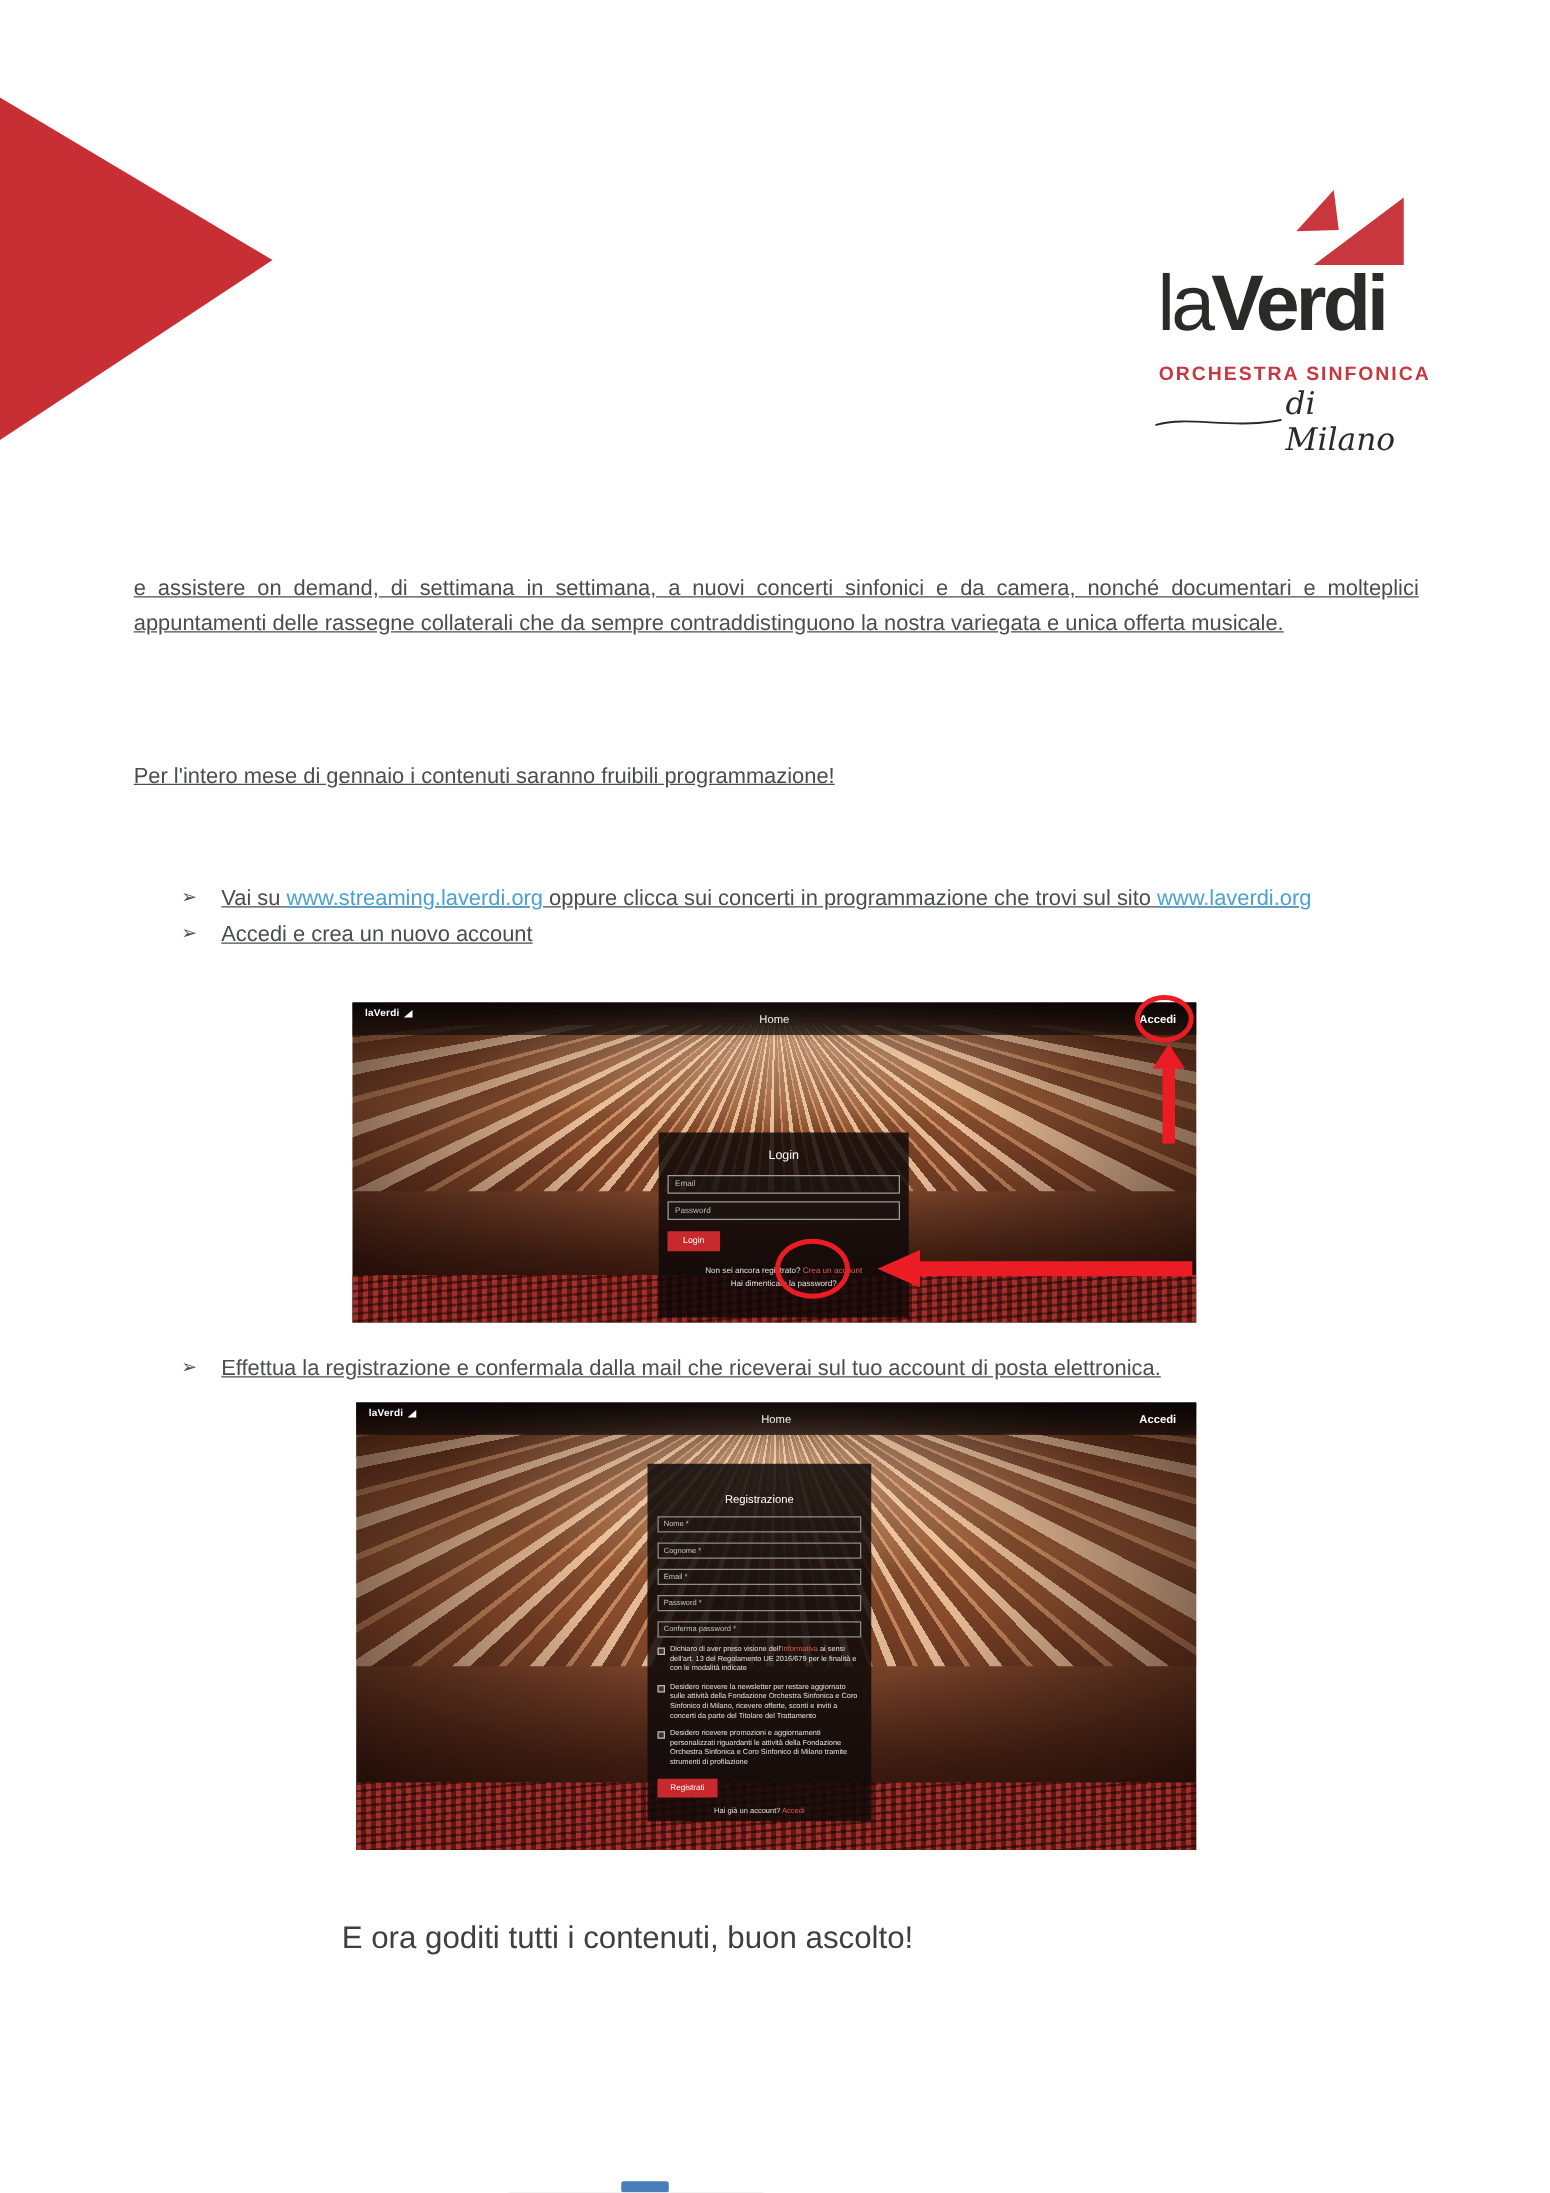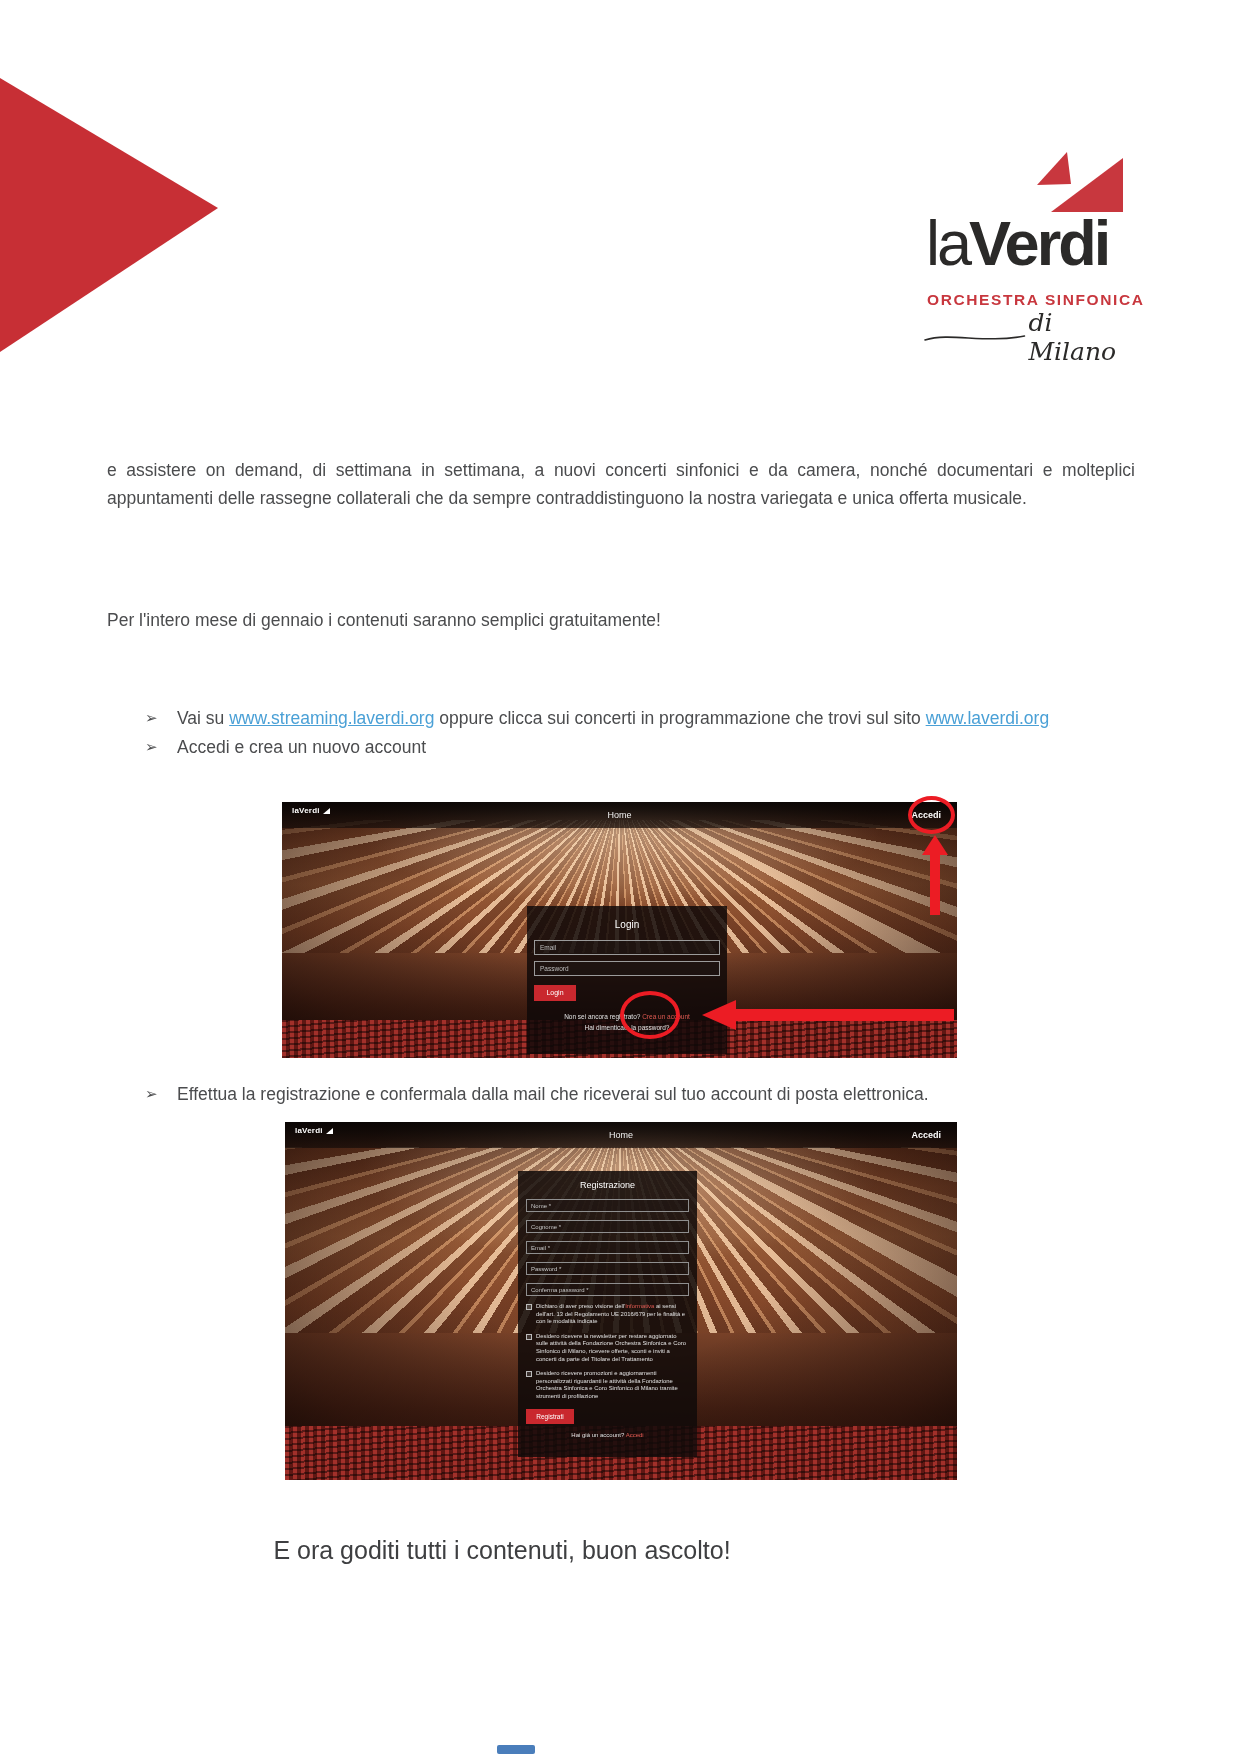--- a/index.html
+++ b/index.html
@@ -17,21 +17,21 @@
                 letter-spacing:-3px; color:#2b2a29; white-space:nowrap; }
   .brand-text .la { font-weight:400; }
   .brand-text .verdi { font-weight:700; }
   .brand-sub { position:absolute; left:927px; top:291px; width:216px; font-size:15.5px;
                font-weight:700; letter-spacing:1.6px; color:#c8373e; white-space:nowrap; }
   .brand-tagline { position:absolute; left:924px; top:308px; width:220px;
                    display:flex; align-items:center; justify-content:flex-start; }
   .brand-tagline .script { font-family:"DejaVu Serif", serif; font-style:italic;
                            font-size:25px; color:#2b2a29; margin-left:2px; }
   
-  .doc-block { position:absolute; left:107px; width:1028px; font-size:17.5px; line-height:28px; }
+  .doc-block { position:absolute; left:107px; width:1028px; font-size:17.5px; line-height:28px;text-decoration:underline; }
   .p-intro { top:456px; text-align:justify; }
   .p-cta   { top:562px; }
   .p-promo { top:606px; }
   .link { color:#4aa0d6; text-decoration:underline; cursor:pointer; }
   .h-register { top:648px; }
   .h-register .big { font-size:28px; color:#e2241c; font-weight:400; letter-spacing:-0.3px; }
   .h-register .small { font-size:19px; color:#e2241c; margin-left:9px; }
   .bullets { top:704px; padding-left:38px; list-style:none; }
   .bullets li, .bullet3 li { position:relative; padding-left:32px; margin-bottom:1px; }
   .bullet-marker { position:absolute; left:0; top:0; font-size:15px; color:#4b4c4e; }
@@ -78,21 +78,21 @@
   .in-email { margin-top:10px; }
   .in-pass  { margin-top:6px; }
   .btn-red { background:#c9282e; color:#fff; text-align:center; }
   .btn-login { margin:9px 0 0 7px; width:42px; height:16px; font-size:7px; line-height:16px; }
   .tiny-line { text-align:center; font-size:6.5px; color:#e2e2e2; }
   .login-panel .tiny-line.first { margin-top:12px; }
   .login-panel .tiny-line + .tiny-line { margin-top:4px; }
   .redlink { color:#e05a52; cursor:pointer; }
   
   .reg-panel { left:233px; top:49px; width:179px; height:286px; background:rgba(16,10,9,.86); }
-  .reg-panel .panel-title { font-size:9px; padding-top:9px; }
+  .reg-panel .panel-title { font-size:9px; padding-top:23px; }
   .input2 { margin:8px 8px 0; height:13px; border:1px solid #8f8f8f; font-size:6px;
             line-height:12px; padding-left:4px; color:#c5c5c5; background:rgba(28,20,18,.45); }
   .input2.first { margin-top:9px; }
   .cbrow { display:flex; margin:7px 8px 0; gap:4px; font-size:5.9px; line-height:7.6px; color:#e0e0e0; }
   .cb { width:6px; height:6px; border:1px solid #bbb; background:rgba(255,255,255,.15);
         flex:none; margin-top:1px; }
   .btn-reg { margin:8px 0 0 8px; width:48px; height:15px; font-size:6.5px; line-height:15px; }
   .have-account { text-align:center; font-size:6px; color:#e0e0e0; margin-top:8px; }
   
   .anno { z-index:9; position:absolute; }
@@ -121,21 +121,21 @@
   <div class="brand-tagline">
     <svg width="106" height="16" viewBox="0 0 106 16">
       <path d="M1,11 C28,3 62,15 104,7" stroke="#2b2a29" stroke-width="1.6" fill="none" stroke-linecap="round"></path>
     </svg>
     <span class="script">di Milano</span>
   </div>
 
   <p class="doc-block p-intro">e assistere on demand, di settimana in settimana, a nuovi concerti sinfonici e da camera, nonché documentari e molteplici appuntamenti delle rassegne collaterali che da sempre contraddistinguono la nostra variegata e unica offerta musicale.</p>
 
 
-  <p class="doc-block p-promo">Per l'intero mese di gennaio i contenuti saranno semplici gratuitamente!</p>
+  <p class="doc-block p-promo">Per l'intero mese di gennaio i contenuti saranno fruibili programmazione!</p>
 
 
   <ul class="doc-block bullets">
     <li>
       <span class="bullet-marker">➢</span><span>Vai su </span><span class="link">www.streaming.laverdi.org</span><span> oppure clicca sui concerti in programmazione che trovi sul sito </span><span class="link">www.laverdi.org</span>
     </li>
     <li>
       <span class="bullet-marker">➢</span><span>Accedi e crea un nuovo account</span>
     </li>
   </ul>

